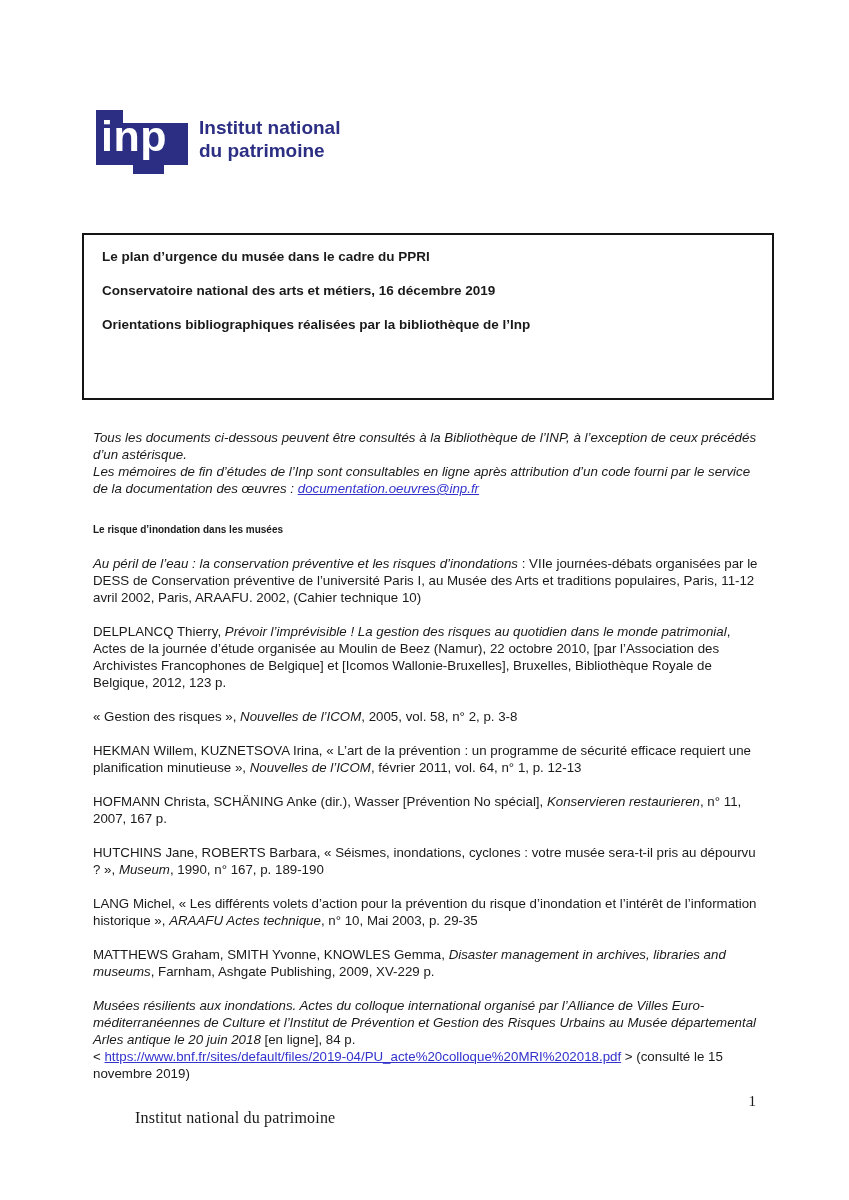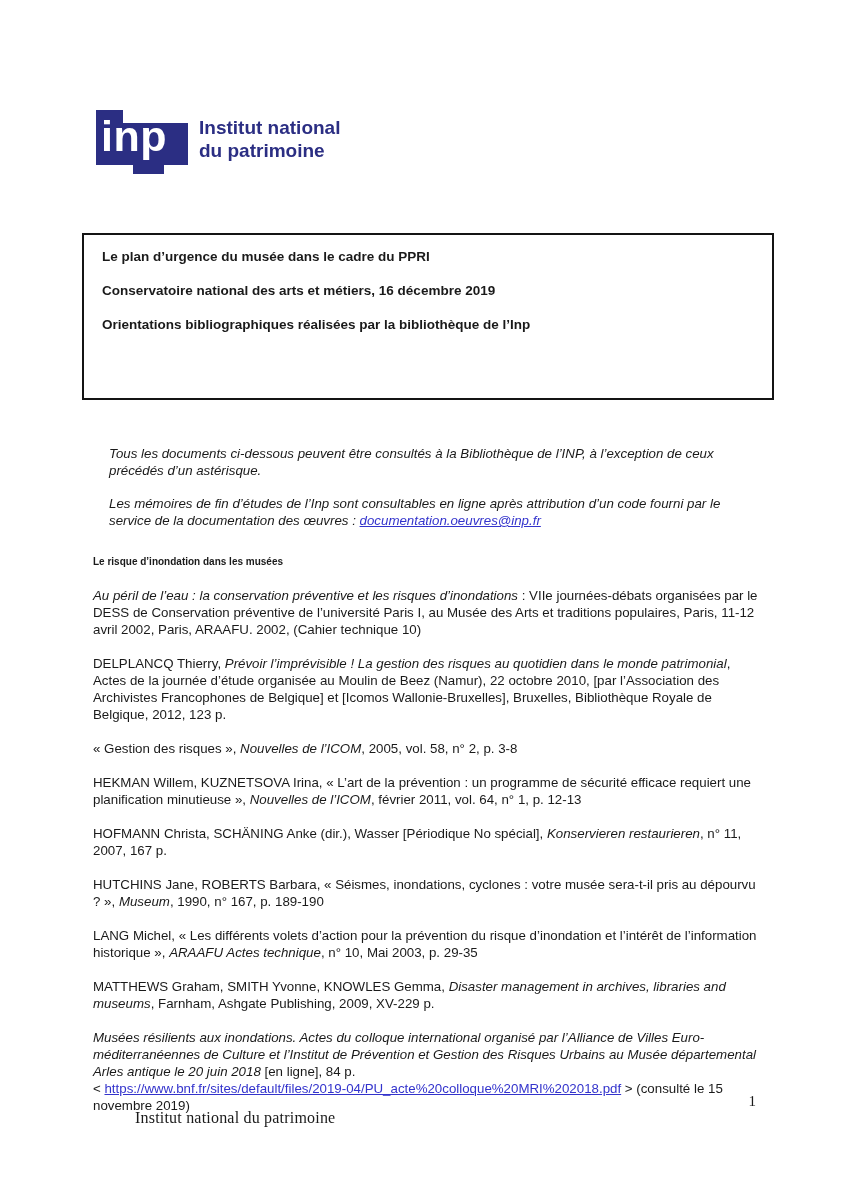--- a/index.html
+++ b/index.html
@@ -45,21 +45,21 @@
   }
   .header-box p{margin:0 0 17px;}
   .header-box p:last-child{margin-bottom:16px;}
 
   
   .content{
     position:absolute;left:93px;top:429px;width:670px;
     font-size:13.3px;line-height:17px;
   }
   .intro{font-style:italic;}
-  .intro p{margin:16px;}
+  .intro p{margin:0;}
   .section-heading{
     font-weight:bold;font-size:10px;
     margin:24px 0 17px;
   }
   .bib-entry{margin:0 0 17px;white-space:pre-wrap;}
   .bib-entry:last-child{margin-bottom:16px;}
   .italic{font-style:italic;}
   a.doc-link{color:var(--link);text-decoration:underline;cursor:pointer;}
 
   
@@ -106,21 +106,21 @@
       <p><span>Les mémoires de fin d’études de l’Inp sont consultables en ligne après attribution d’un code fourni par le service de la documentation des œuvres : </span><a class="doc-link" href="#">documentation.oeuvres@inp.fr</a></p>
     </div>
 
     <div class="section-heading">Le risque d’inondation dans les musées</div>
 
     <div>
         <p class="bib-entry"><span class="italic">Au péril de l’eau : la conservation préventive et les risques d’inondations</span><span> : VIIe journées-débats organisées par le DESS de Conservation préventive de l’université Paris I, au Musée des Arts et traditions populaires, Paris, 11-12 avril 2002, Paris, ARAAFU. 2002, (Cahier technique 10)</span></p>
         <p class="bib-entry"><span>DELPLANCQ Thierry, </span><span class="italic">Prévoir l’imprévisible ! La gestion des risques au quotidien dans le monde patrimonial</span><span>, Actes de la journée d’étude organisée au Moulin de Beez (Namur), 22 octobre 2010, [par l’Association des Archivistes Francophones de Belgique] et [Icomos Wallonie-Bruxelles], Bruxelles, Bibliothèque Royale de Belgique, 2012, 123 p.</span></p>
         <p class="bib-entry"><span>« Gestion des risques », </span><span class="italic">Nouvelles de l’ICOM</span><span>, 2005, vol. 58, n° 2, p. 3-8</span></p>
         <p class="bib-entry"><span>HEKMAN Willem, KUZNETSOVA Irina, « L’art de la prévention : un programme de sécurité efficace requiert une planification minutieuse », </span><span class="italic">Nouvelles de l’ICOM</span><span>, février 2011, vol. 64, n° 1, p. 12-13</span></p>
-        <p class="bib-entry"><span>HOFMANN Christa, SCHÄNING Anke (dir.), Wasser [Périodique No spécial], </span><span class="italic">Konservieren restaurieren</span><span>, n° 11, 2007, 167 p.</span></p>
+        <p class="bib-entry"><span>HOFMANN Christa, SCHÄNING Anke (dir.), Wasser [Prévention No spécial], </span><span class="italic">Konservieren restaurieren</span><span>, n° 11, 2007, 167 p.</span></p>
         <p class="bib-entry"><span>HUTCHINS Jane, ROBERTS Barbara, « Séismes, inondations, cyclones : votre musée sera-t-il pris au dépourvu ? », </span><span class="italic">Museum</span><span>, 1990, n° 167, p. 189-190</span></p>
         <p class="bib-entry"><span>LANG Michel, « Les différents volets d’action pour la prévention du risque d’inondation et l’intérêt de l’information historique », </span><span class="italic">ARAAFU Actes technique</span><span>, n° 10, Mai 2003, p. 29-35</span></p>
         <p class="bib-entry"><span>MATTHEWS Graham, SMITH Yvonne, KNOWLES Gemma, </span><span class="italic">Disaster management in archives, libraries and museums</span><span>, Farnham, Ashgate Publishing, 2009, XV-229 p.</span></p>
         <p class="bib-entry"><span class="italic">Musées résilients aux inondations. Actes du colloque international organisé par l’Alliance de Villes Euro-méditerranéennes de Culture et l’Institut de Prévention et Gestion des Risques Urbains au Musée départemental Arles antique le 20 juin 2018</span><span> [en ligne], 84 p.
 &lt; </span><a class="doc-link" href="#">https://www.bnf.fr/sites/default/files/2019-04/PU_acte%20colloque%20MRI%202018.pdf</a><span> &gt; (consulté le 15 novembre 2019)</span></p>
       </div>
 
   </div>
 
   <div class="page-number">1</div>

